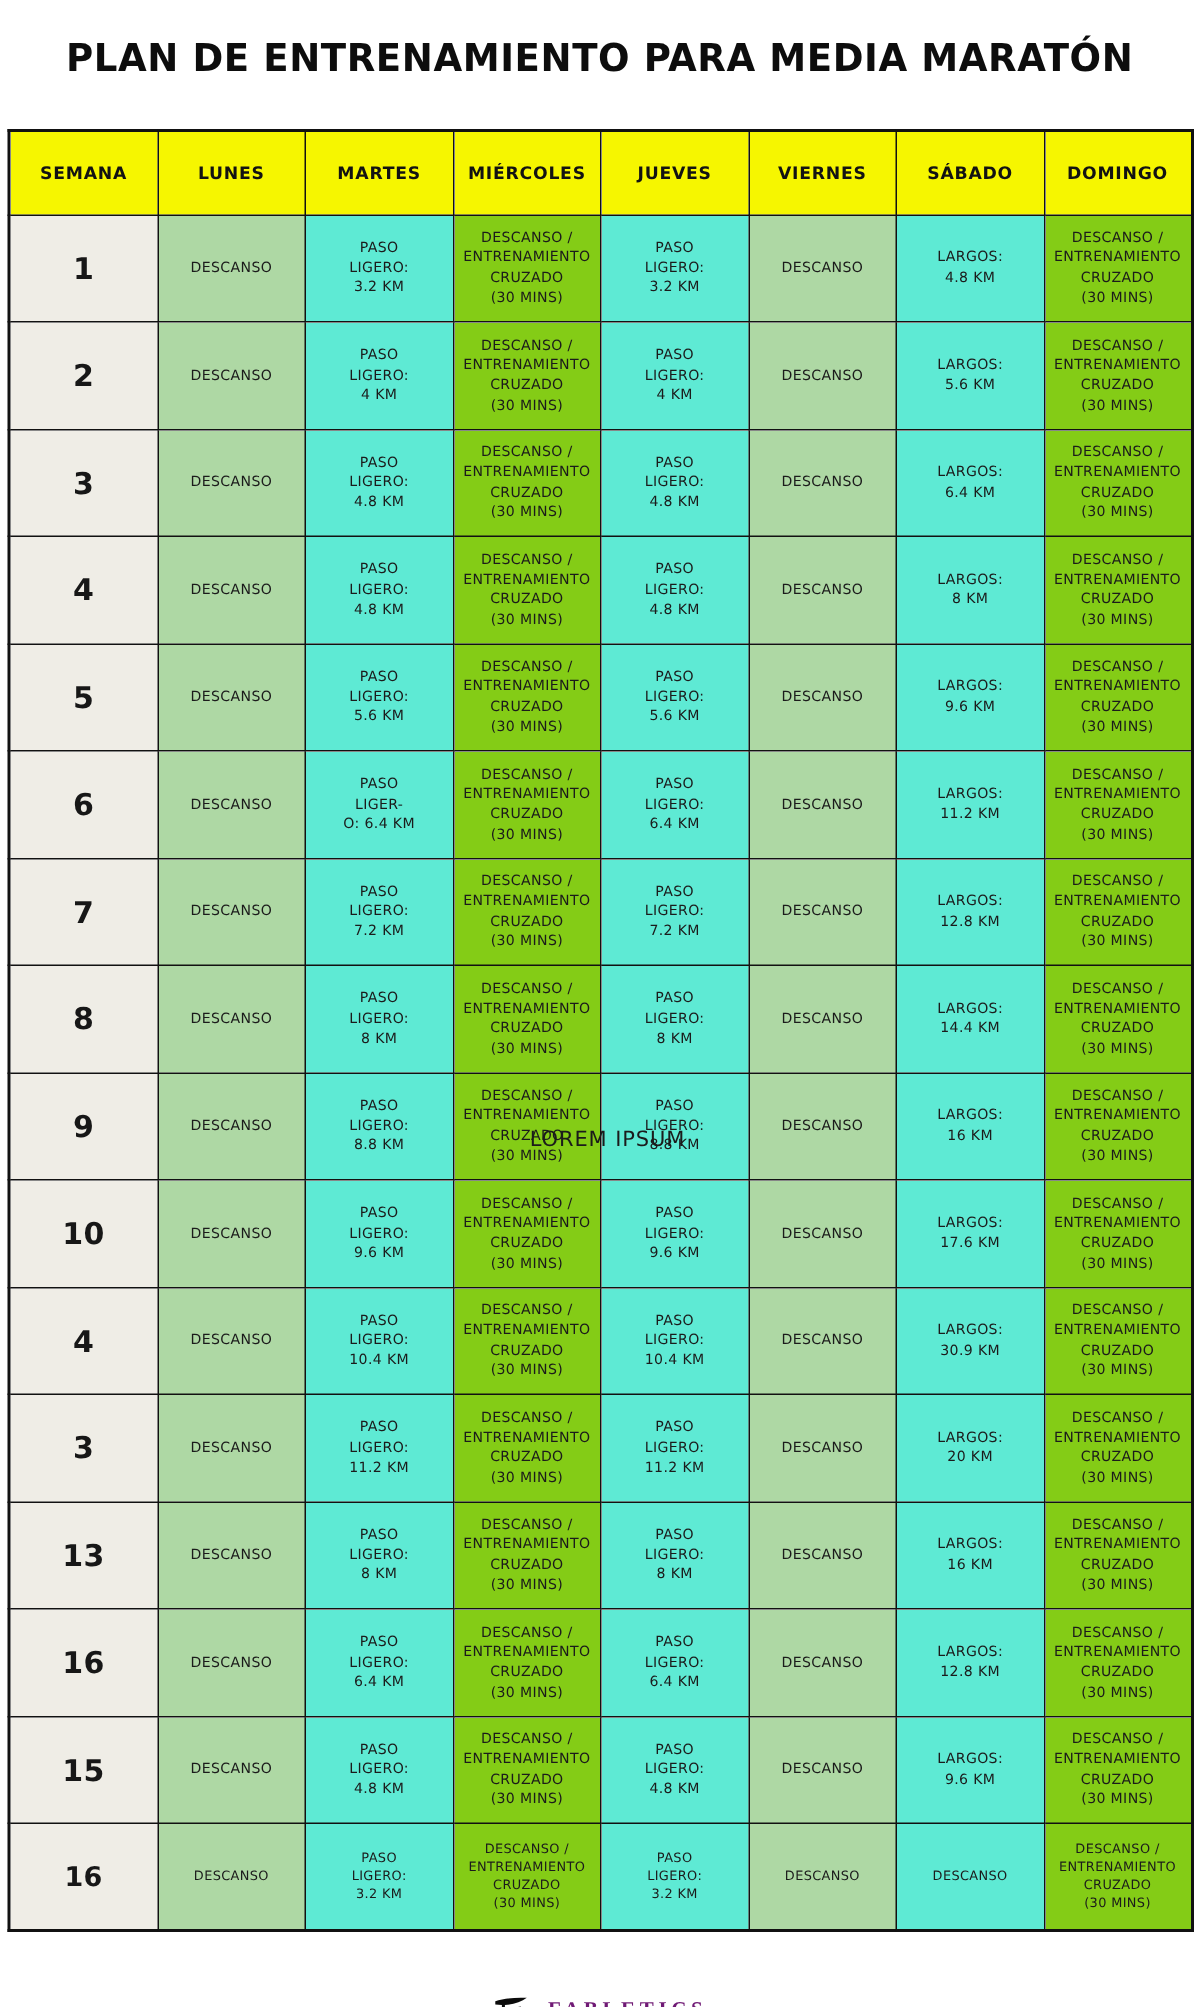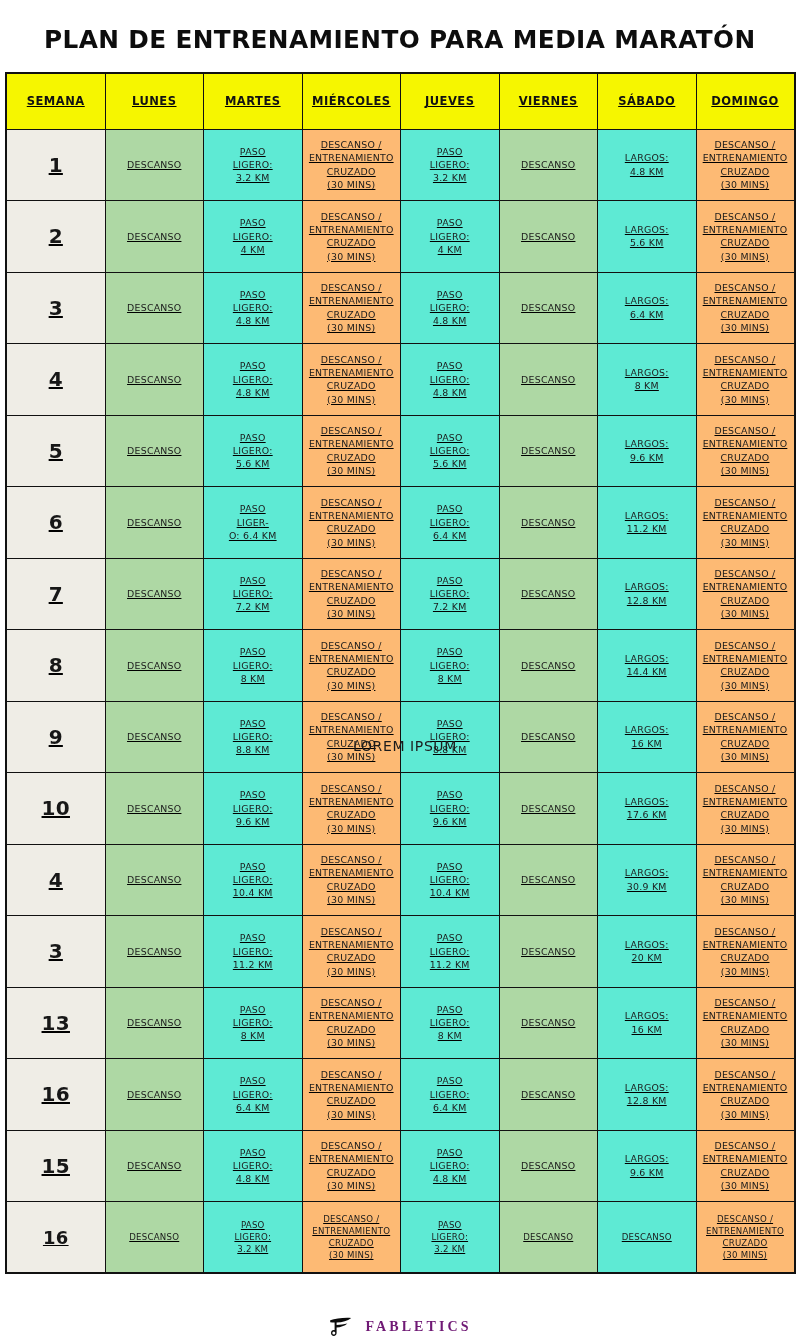--- a/index.html
+++ b/index.html
@@ -40,23 +40,22 @@
     letter-spacing: 0.4px;
     color: #0d0d0d;
     text-align: center;
     white-space: nowrap;
     transform: scaleX(0.97);
   }
 
   
   .table-wrap {
     width: 790px;
-    margin: 0 auto;
+    margin: 14px auto;
     position: relative;
-    text-decoration: underline;
   }
   table.plan {
     width: 790px;
     border-collapse: collapse;
     table-layout: fixed;
     border: 2px solid #111111;
   }
   table.plan td, table.plan th {
     border: 1.4px solid #111111;
     text-align: center;
@@ -100,21 +99,21 @@
     font-weight: normal;
     line-height: 1.42;
     color: #1b1b1b;
     letter-spacing: 0.25px;
   }
   td.cell .line { display: block; white-space: nowrap; }
 
   
   td.bg-rest   { background: #aed8a4; }   
   td.bg-easy   { background: #5eead4; }   
-  td.bg-cross  { background: #fdba74; }   
+  td.bg-cross  { background: #84cc16; }   
   td.bg-long   { background: #5eead4; }   
 
   
   tr.row-last td.cell { font-size: 8.6px; }
   tr.row-last td.week { font-size: 18px; }
 
   
   .watermark {
     position: absolute;
     left: 0;

